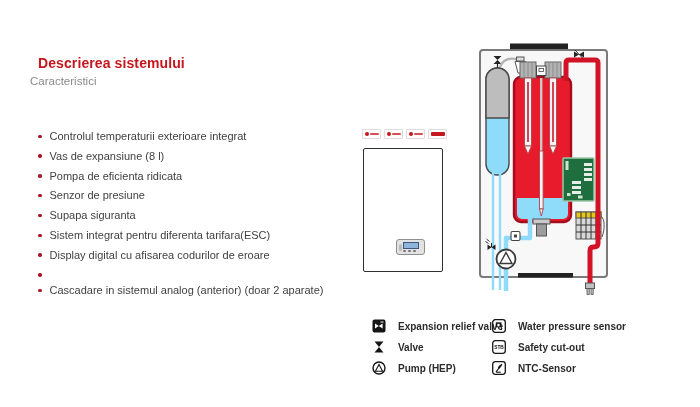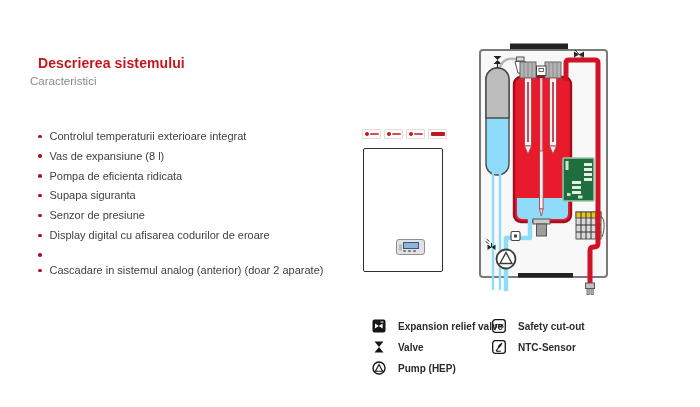--- a/index.html
+++ b/index.html
@@ -74,25 +74,29 @@
   <li>
       <span class="dot"></span>
       <span>Vas de expansiune (8 l)</span>
     </li>
   <li>
       <span class="dot"></span>
       <span>Pompa de eficienta ridicata</span>
     </li>
   <li>
       <span class="dot"></span>
+      <span>Senzor de presiune</span>
+    </li>
+  <li>
+      <span class="dot"></span>
       <span>Supapa siguranta</span>
     </li>
   <li>
       <span class="dot"></span>
-      <span>Senzor de presiune</span>
+      <span>Sistem integrat pentru diferenta tarifara(ESC)</span>
     </li>
   <li>
       <span class="dot"></span>
       <span>Display digital cu afisarea codurilor de eroare</span>
     </li>
   <li>
       <span class="dot"></span>
     </li>
   <li>
       <span class="dot"></span>
@@ -280,20 +284,29 @@
       <polygon points="7,3.4 10.6,10.3 3.4,10.3" fill="none" stroke="#151515" stroke-width="1.1"></polygon>
     </svg>
     <span class="legend-label">Pump (HEP)</span>
   </div>
 </div>
 
 <div class="abs legend-col" id="legend-col-2">
   <div class="legend-row">
     <svg width="14" height="14" viewBox="0 0 14 14">
       <rect x="0.7" y="0.7" width="12.6" height="12.6" rx="2.5" fill="none" stroke="#151515" stroke-width="1.3"></rect>
+      <rect x="3.8" y="3.3" width="5.6" height="5" fill="#151515"></rect>
+      <rect x="5.4" y="4.8" width="2.2" height="2.6" fill="#fff"></rect>
+      <line x1="9.4" y1="8.3" x2="9.4" y2="11" stroke="#151515" stroke-width="1.2"></line>
+    </svg>
+    <span class="legend-label">Water pressure sensor</span>
+  </div>
+  <div class="legend-row">
+    <svg width="14" height="14" viewBox="0 0 14 14">
+      <rect x="0.7" y="0.7" width="12.6" height="12.6" rx="2.5" fill="none" stroke="#151515" stroke-width="1.3"></rect>
       <text x="7" y="9.3" text-anchor="middle" font-family="Liberation Sans, sans-serif" font-size="4.8" font-weight="bold" fill="#151515">STB</text>
     </svg>
     <span class="legend-label">Safety cut-out</span>
   </div>
   <div class="legend-row">
     <svg width="14" height="14" viewBox="0 0 14 14">
       <rect x="0.7" y="0.7" width="12.6" height="12.6" rx="2.5" fill="none" stroke="#151515" stroke-width="1.3"></rect>
       <line x1="4" y1="11" x2="10" y2="3" stroke="#151515" stroke-width="1.2"></line>
       <polygon points="5.8,6.6 8.2,3.6 9.8,4.8 7.4,7.8" fill="#151515"></polygon>
       <line x1="4.2" y1="11.2" x2="8.8" y2="11.2" stroke="#151515" stroke-width="1.1"></line>

